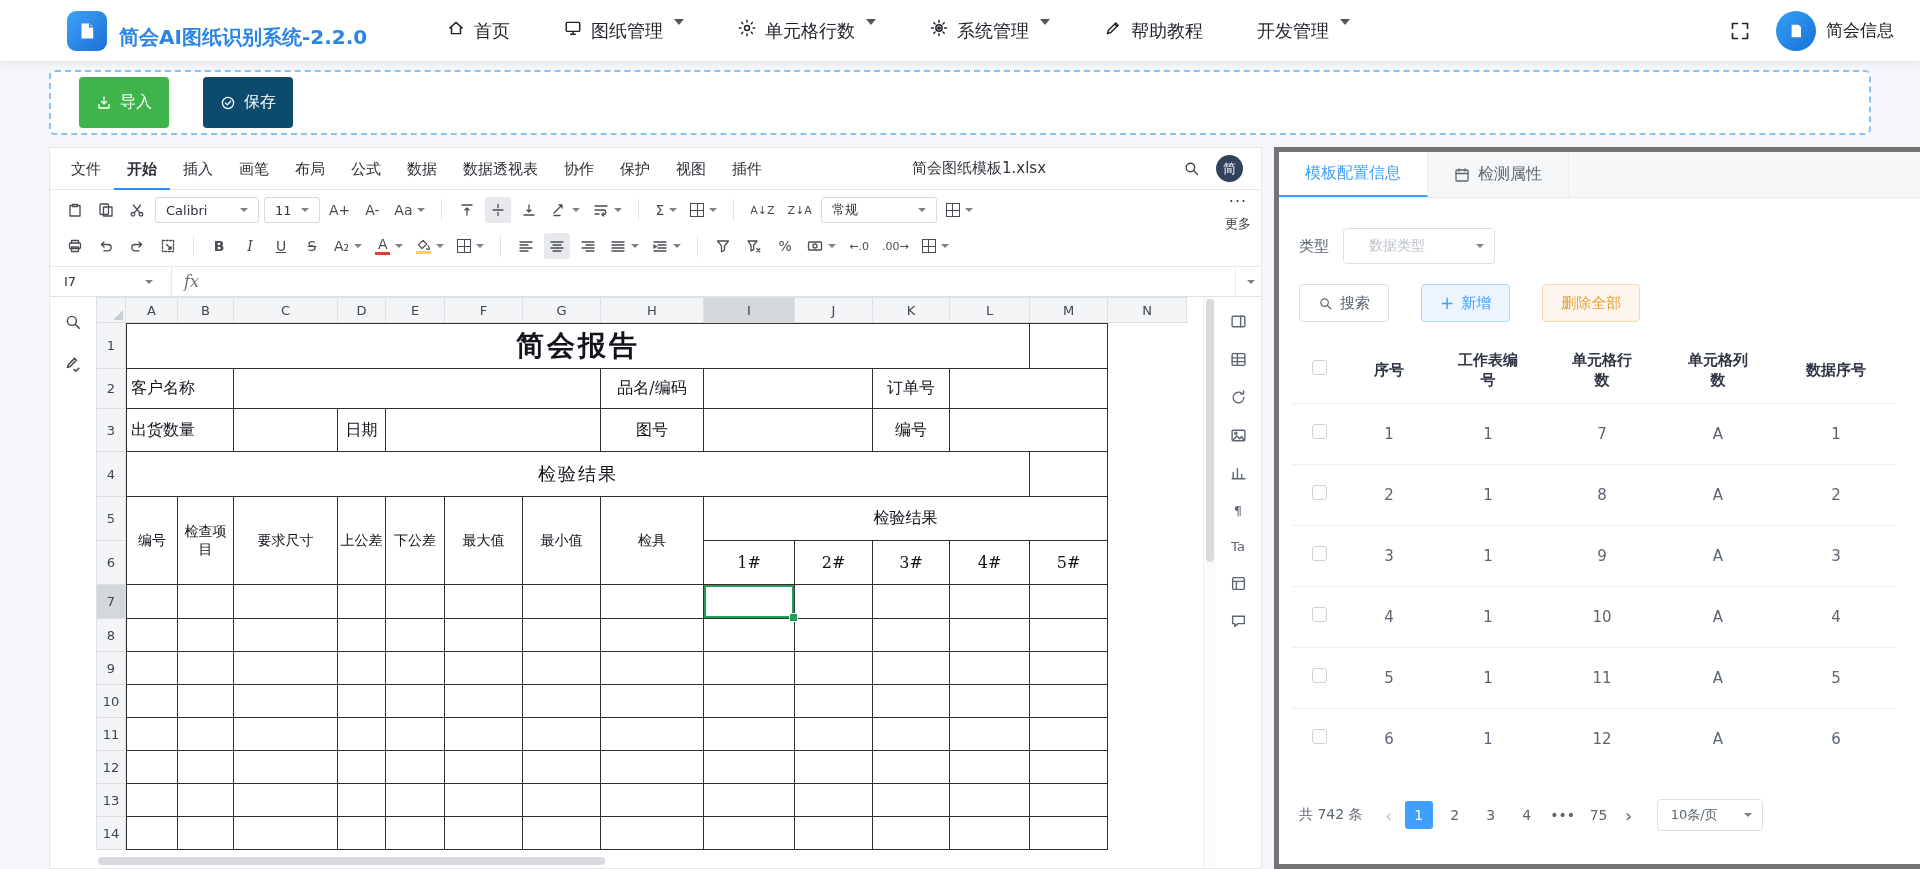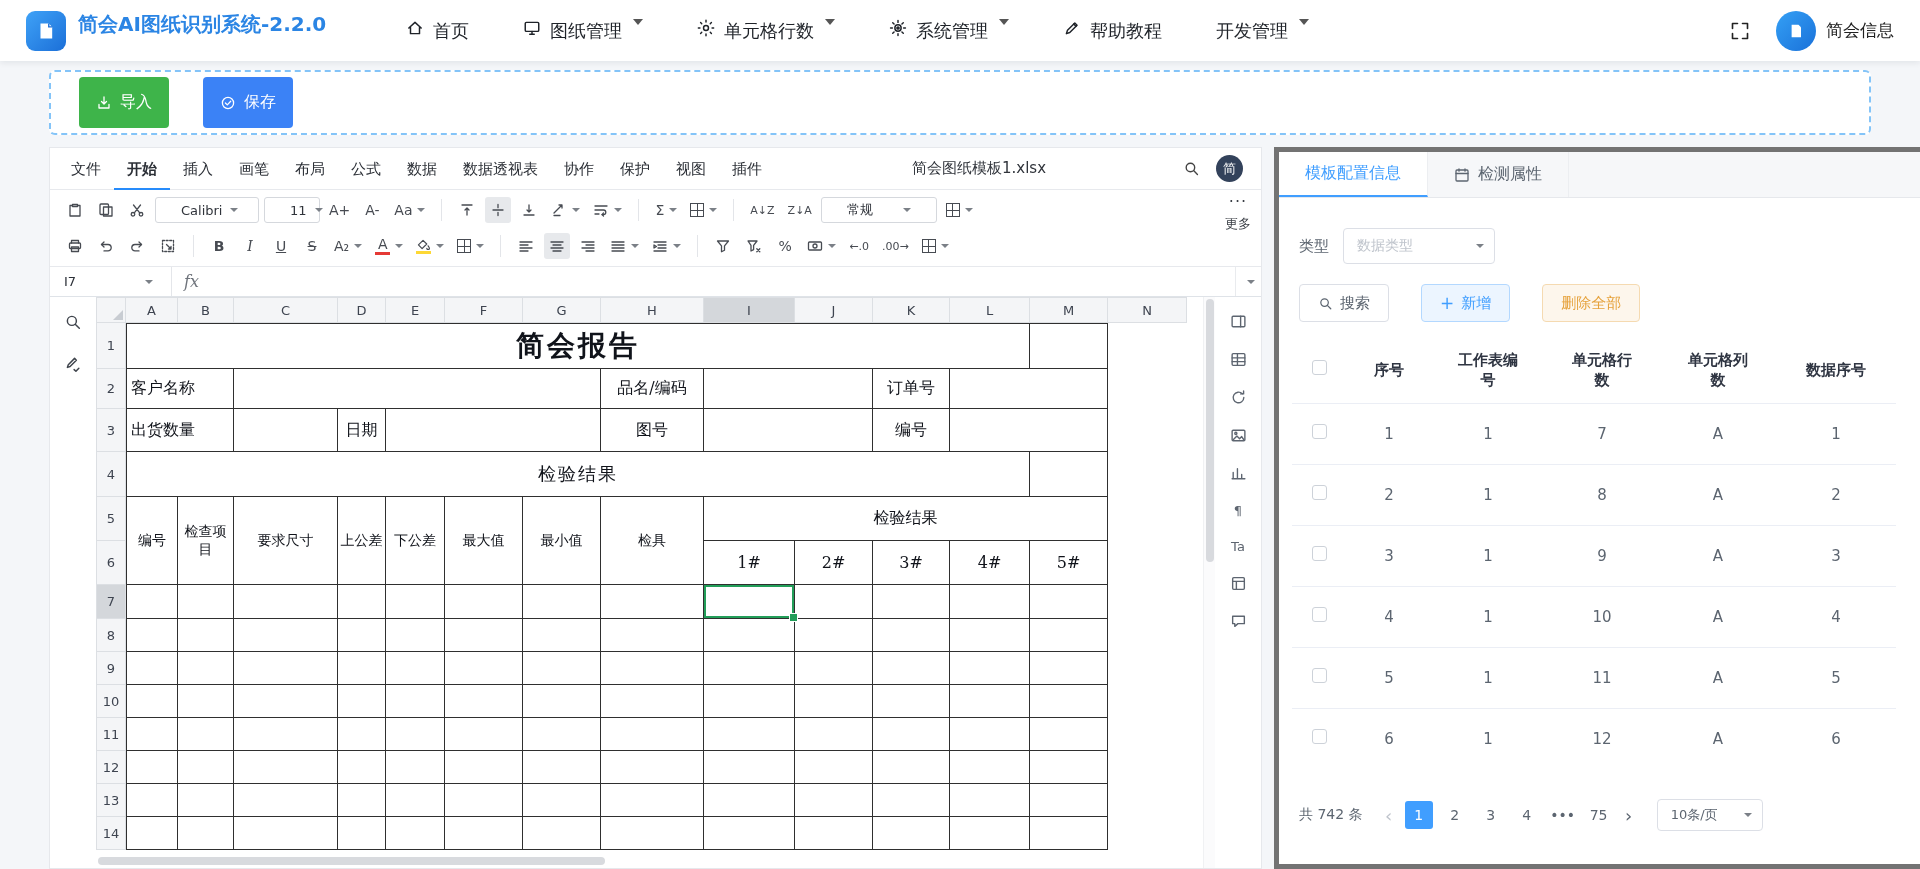--- a/index.html
+++ b/index.html
@@ -3,55 +3,55 @@
 <meta charset="utf-8">
 <style>
   * { margin:0; padding:0; box-sizing:border-box; }
   html,body { width:1920px; height:869px; }
   body { position:relative; overflow:hidden; background:#f4f6f9; font-family:"DejaVu Sans","Liberation Sans",sans-serif; font-size:14px; color:#333; }
   svg.ic { fill:none; stroke:currentColor; stroke-width:1.3; stroke-linecap:round; stroke-linejoin:round; display:block; }
   .car { display:inline-block; width:0; height:0; border-left:4px solid transparent; border-right:4px solid transparent; border-top:4.5px solid #7b8087; margin-left:4px; }
 
   
   .topnav { position:absolute; top:0; left:0; right:0; height:61px; background:#fff; box-shadow:0 2px 6px rgba(0,21,41,.08); display:flex; align-items:center; padding:0 26px; z-index:20; }
-  .brand { display:flex; align-items:flex-start; gap:12px; min-width:330px; }
+  .brand { display:flex; align-items:flex-end; gap:12px; min-width:330px;margin-left:41px; }
   .logo { width:40px; height:40px; border-radius:9px; background:linear-gradient(135deg,#3fa2f7,#1b6fd8); display:flex; align-items:center; justify-content:center; }
   .app-title { color:#2b85e4; font-weight:bold; font-size:20px; white-space:nowrap; }
   .nav { display:flex; align-items:center; gap:54px; margin-left:50px; }
   .nav-item { display:flex; gap:9px; font-size:18px; color:#1f2329; cursor:pointer; white-space:nowrap; }
   .nav-item svg { color:#1f2329; }
   .ncar { display:inline-block; width:0; height:0; border-left:5px solid transparent; border-right:5px solid transparent; border-top:6px solid #555; margin-left:2px; }
   .nav-right { margin-left:auto; display:flex; align-items:center; gap:26px; }
   .fs-btn { color:#222; cursor:pointer; }
   .company { display:flex; align-items:center; gap:10px; font-size:17px; color:#222; }
   .company-logo { width:40px; height:40px; border-radius:50%; background:linear-gradient(135deg,#34a0f5,#1a71d9); display:flex; align-items:center; justify-content:center; }
 
   
   .action-area { position:absolute; top:70px; left:49px; width:1822px; height:65px; background:#fff; border:2px dashed #84c4f8; border-radius:6px; display:flex; align-items:center; padding:0 28px; gap:34px; }
   .abtn { display:flex; align-items:center; gap:8px; height:51px; padding:0 17px; border:none; border-radius:4px; color:#fff; font-size:16px; cursor:pointer; font-family:inherit; }
   .abtn.green { background:#3eb44a; }
-  .abtn.blue { background:#3b82f6; }
+  .abtn.blue { background:#0c4a6e; }
 
   
   .sheet-panel { position:absolute; left:49px; top:147px; width:1213px; height:722px; background:#fff; border:1px solid #e6e8ec; display:flex; flex-direction:column; overflow:hidden; }
   .menubar { height:42px; display:flex; align-items:center; padding:0 8px; border-bottom:1px solid #e7e9ed; }
   .mtab { padding:0 13px; font-size:15px; color:#2b2f36; height:42px; line-height:42px; cursor:pointer; white-space:nowrap; }
   .mtab.active { border-bottom:2px solid #268bfb; font-weight:bold; }
   .mb-center { flex:1; text-align:center; font-size:15px; color:#30343b; }
   .mb-icons { display:flex; align-items:center; gap:16px; padding-right:10px; }
   .avatar { width:27px; height:27px; border-radius:50%; background:#33425b; color:#fff; font-size:13px; display:flex; align-items:center; justify-content:center; }
   .sheet-search { color:#444; cursor:pointer; }
 
   .toolbar { position:relative; border-bottom:1px solid #e7e9ed; padding:2px 64px 2px 6px; }
   .tb-row { display:flex; align-items:center; gap:5px; height:36px; padding:0 6px; }
   .tb { min-width:26px; height:26px; display:inline-flex; align-items:center; justify-content:center; gap:1px; padding:0 4px; border-radius:3px; color:#474b52; font-size:14px; cursor:pointer; white-space:nowrap; }
   .tb.on { background:#e7e9ec; }
   .txtb { font-size:14px; }
   .sep { width:1px; height:22px; background:#e3e5e9; margin:0 7px; }
-  .ddl { display:inline-flex; align-items:center; justify-content:space-between; border:1px solid #d5d8dd; border-radius:3px; height:26px; padding:0 25px; font-size:13px; color:#30343b; cursor:pointer; background:#fff; }
+  .ddl { display:inline-flex; align-items:center; justify-content:space-between; border:1px solid #d5d8dd; border-radius:3px; height:26px; padding:0 10px; font-size:13px; color:#30343b; cursor:pointer; background:#fff; }
   .ddl .car { margin-left:8px; }
   .w-font { width:104px; } .w-size { width:56px; } .w-fmt { width:116px; }
   .ic-grid { display:inline-block; width:14px; height:14px; border:1.3px solid #474b52;
     background-image:linear-gradient(#474b52,#474b52),linear-gradient(#474b52,#474b52);
     background-size:100% 1px,1px 100%; background-position:center center; background-repeat:no-repeat; }
   .u-bar { display:block; width:15px; height:3px; margin-top:1px; }
   .stack { display:inline-flex; flex-direction:column; align-items:center; line-height:1; }
   .b-bold { font-weight:bold; } .b-ital { font-style:italic; font-family:"DejaVu Serif",serif; }
   .b-und { text-decoration:underline; } .b-str { text-decoration:line-through; }
   .tb-more { position:absolute; right:10px; top:5px; display:flex; flex-direction:column; align-items:center; color:#3b3f46; cursor:pointer; }
@@ -96,21 +96,21 @@
   td.sel:after { content:""; position:absolute; right:-4px; bottom:-4px; width:7px; height:7px; background:#229e59; border:1px solid #fff; z-index:3; }
 
   
   .config-panel { position:absolute; left:1274px; top:147px; width:758px; height:722px; background:#fff; border:5px solid #737373; }
   .tabbar { height:46px; background:#f6f7f9; border-bottom:1px solid #e6e8ec; display:flex; align-items:stretch; }
   .ptab { display:flex; align-items:center; gap:8px; padding:0 26px; font-size:16px; color:#5c6570; cursor:pointer; border-right:1px solid #eceef1; }
   .ptab.active { color:#409eff; background:#fff; border-bottom:2px solid #409eff; }
   .type-row { display:flex; align-items:center; gap:14px; margin:28px 0 0 20px; height:40px; }
   .type-label { font-size:15px; color:#5c6570; }
   .select { display:inline-flex; align-items:center; justify-content:space-between; border:1px solid #dcdfe6; border-radius:4px; height:36px; padding:0 10px 0 13px; background:#fff; cursor:pointer; }
-  .select .ph { color:#bfc4cc; font-size:14px; }
+  .select .ph { color:#bfc4cc; font-size:14px;margin-left:12px; }
   .w-type { width:152px; }
   .btn-row { display:flex; align-items:center; gap:32px; margin:18px 0 0 20px; }
   .pbtn { display:inline-flex; align-items:center; gap:7px; height:38px; padding:0 18px; border-radius:4px; font-size:15px; cursor:pointer; font-family:inherit; background:#fff; border:1px solid #dcdfe6; color:#5c6570; }
   .pbtn.blue-plain { background:#ecf5ff; border-color:#b3d8ff; color:#409eff; }
   .pbtn.warn-plain { background:#fdf6ec; border-color:#f5dab1; color:#e6a23c; }
   .plus { font-size:17px; }
   .cfg-table { border-collapse:collapse; table-layout:fixed; width:604px; margin:18px 0 0 13px; }
   .cfg-table th { font-size:15px; font-weight:bold; color:#2f3542; text-align:center; padding:10px 0 12px; line-height:1.35; }
   .cfg-table td { font-size:15px; color:#5c6570; text-align:center; height:61px; border-top:1px solid #ebeef5; }
   .hw { display:inline-block; width:64px; }

